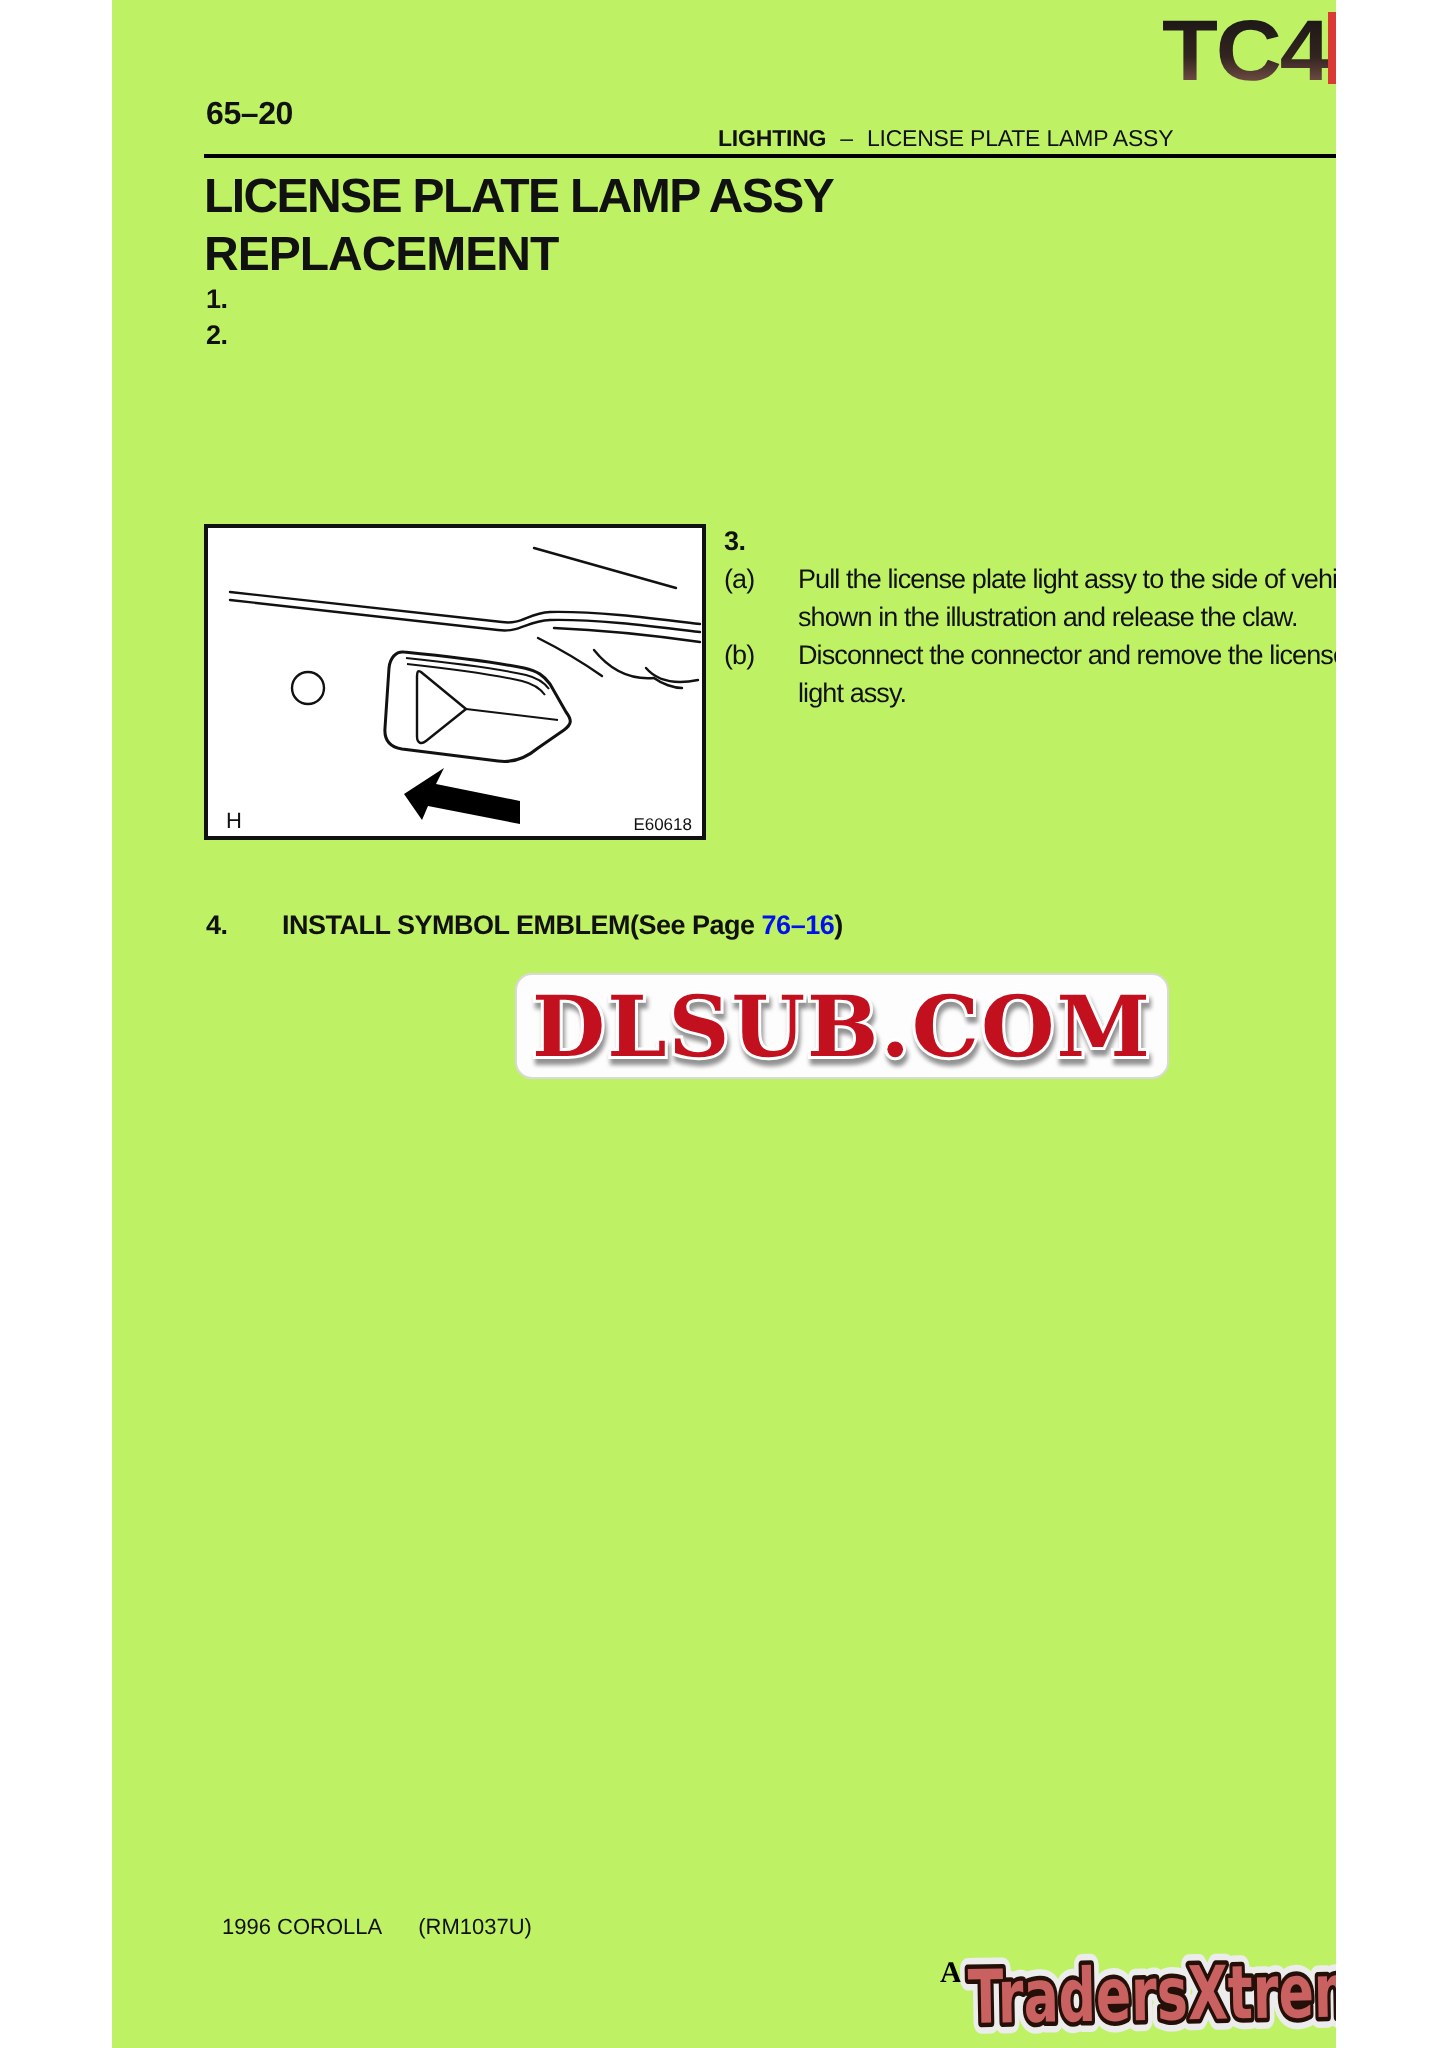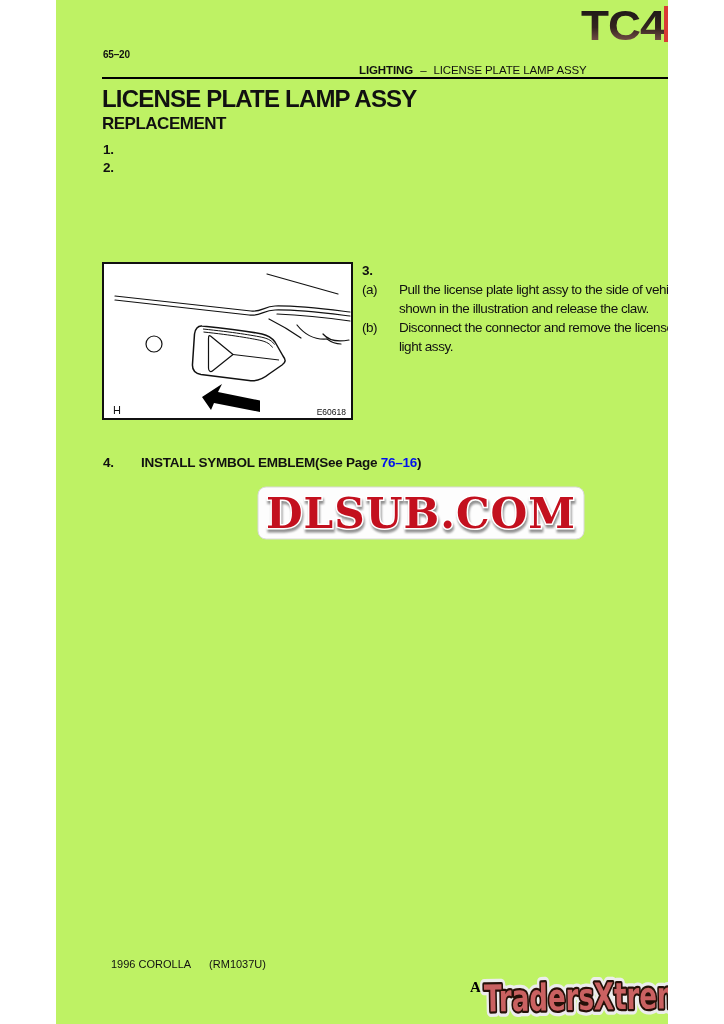--- a/index.html
+++ b/index.html
@@ -9,29 +9,29 @@
     background:#bef264; overflow:hidden;
     font-family:"Liberation Sans", sans-serif; color:#111;
   }
   .abs { position:absolute; }
 
   
   .top-logo { left:520px; top:0px; width:200px; height:50px; }
   .edge-accent { right:0; top:6px; width:4px; height:36px; }
 
   
-  .page-ref { left:47px; top:49px; font-size:10px; font-weight:bold; letter-spacing:-0.2px; }
+  .page-ref { left:47px; top:49px; font-size:16px; font-weight:bold; letter-spacing:-0.2px; }
   .header-center { left:303px; top:64px; font-size:11.5px; letter-spacing:-0.1px; white-space:nowrap; }
   .header-center .sect { font-weight:bold; }
   .header-center .sep { padding:0 7px; }
   .header-rule { left:46px; top:77px; width:631px; height:2px; background:#000; }
 
   .page-title { left:46px; top:85px; font-size:24px; font-weight:bold; letter-spacing:-0.8px; white-space:nowrap; }
   .doc-code { left:641px; top:111px; font-size:7px; color:#444; letter-spacing:0.2px; }
-  .page-subtitle { left:46px; top:114px; font-size:17px; font-weight:bold; letter-spacing:-0.5px; }
+  .page-subtitle { left:46px; top:114px; font-size:24px; font-weight:bold; letter-spacing:-0.5px; }
 
   
   .step-row { left:47px; width:632px; display:flex; font-size:13.5px; font-weight:bold; letter-spacing:-0.25px; line-height:18px; white-space:nowrap; }
   .step-row .num { width:38px; flex:0 0 38px; }
   .page-link { color:#0011ee; text-decoration:none; cursor:pointer; }
 
   
   .figure-box { left:46px; top:262px; width:251px; height:158px; border:2px solid #111; background:#fff; }
   .figure-box svg { display:block; width:100%; height:100%; }
 

